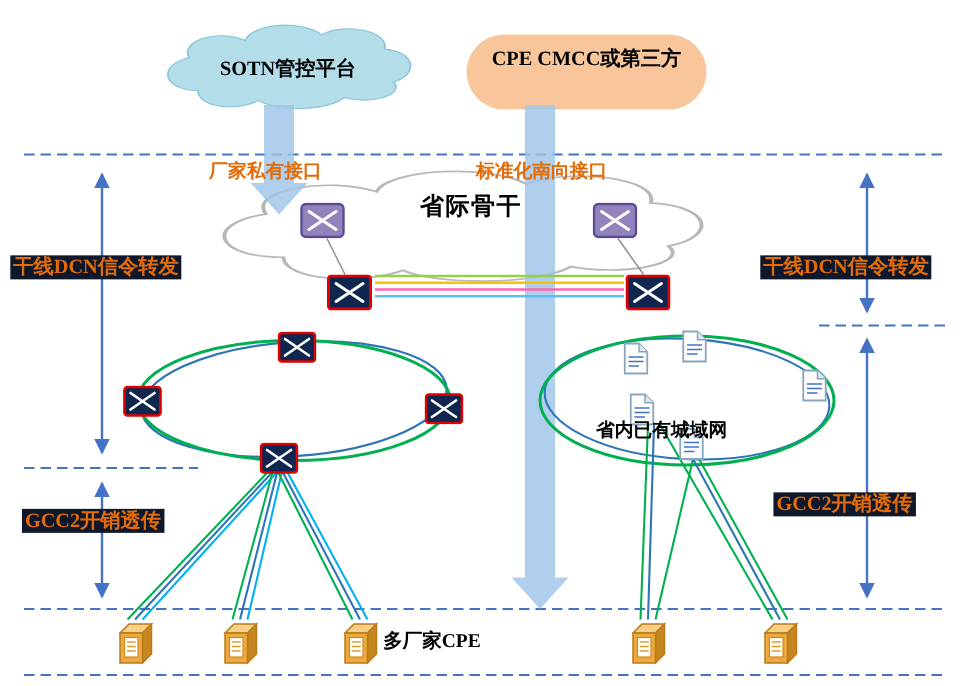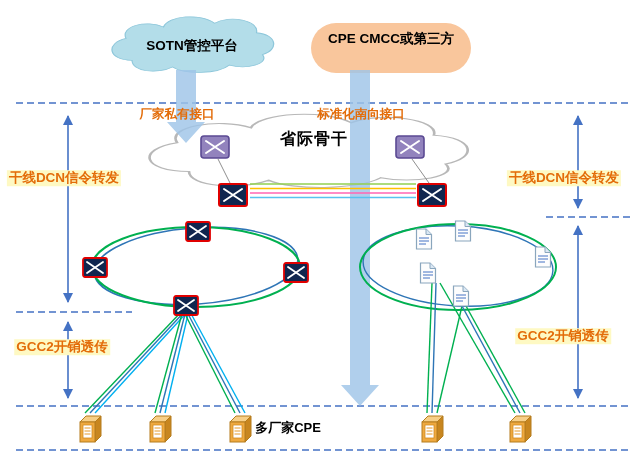--- a/index.html
+++ b/index.html
@@ -1,26 +1,26 @@
 <!DOCTYPE html>
 <html style="--dashed-line: #4472c4; --label-orange: #e36c09; --arrow-fill: #9fc5e8; --platform-cloud-blue: #b3dde9; --platform-pill-orange: #f9c69c; --ring-green: #00b050; --ring-blue: #2e75b6; --router-red-border: #e00000; --cpe-orange: #efa93f;"><head>
 <meta charset="utf-8">
 <style>
   html,body{margin:0;padding:0;background:#fff;}
   .canvas{
     position:relative;width:644px;height:457px;background:#ffffff;
-    font-family:Liberation Sans, sans-serif;overflow:hidden;border-radius:24px;
+    font-family:Liberation Serif, serif;overflow:hidden;border-radius:24px;
   }
   svg.layer{position:absolute;left:0;top:0;}
   .lbl{
     position:absolute;transform:translate(-50%,-50%);
     white-space:nowrap;font-weight:bold;color:#000;font-size:13px;line-height:1.15;
   }
   .orange{color:var(--label-orange,#e36c09);}
-  .bgwhite{background:#fef9c3;padding:0 2px;}
+  .bgwhite{background:#0f172a;padding:0 2px;}
   .big{font-size:16px;letter-spacing:1px;}
   .small{font-size:12.5px;margin-top:24px;}
   .icon{position:absolute;line-height:0;}
 </style>
 </head>
 <body>
 
 <div class="canvas">
 
   <svg class="layer" width="644" height="457" viewBox="0 0 644 457">
@@ -274,16 +274,17 @@
   <div class="lbl orange small" style="left:177px;top:90px">厂家私有接口</div>
   <div class="lbl orange small" style="left:361px;top:90px">标准化南向接口</div>
 
   <div class="lbl big" style="left:314px;top:139px">省际骨干</div>
 
   <div class="lbl orange bgwhite" style="left:64px;top:178px;font-size:13.5px">干线DCN信令转发</div>
   <div class="lbl orange bgwhite" style="left:564px;top:178px;font-size:13.5px">干线DCN信令转发</div>
   <div class="lbl orange bgwhite" style="left:62px;top:347px;font-size:13.5px">GCC2开销透传</div>
   <div class="lbl orange bgwhite" style="left:563px;top:336px;font-size:13.5px">GCC2开销透传</div>
 
+  <div class="lbl small" style="left:441px;top:263px">省内已有城域网</div>
 
   <div class="lbl" style="left:288px;top:428px">多厂家CPE</div>
 
 </div>
 
 </body></html>

